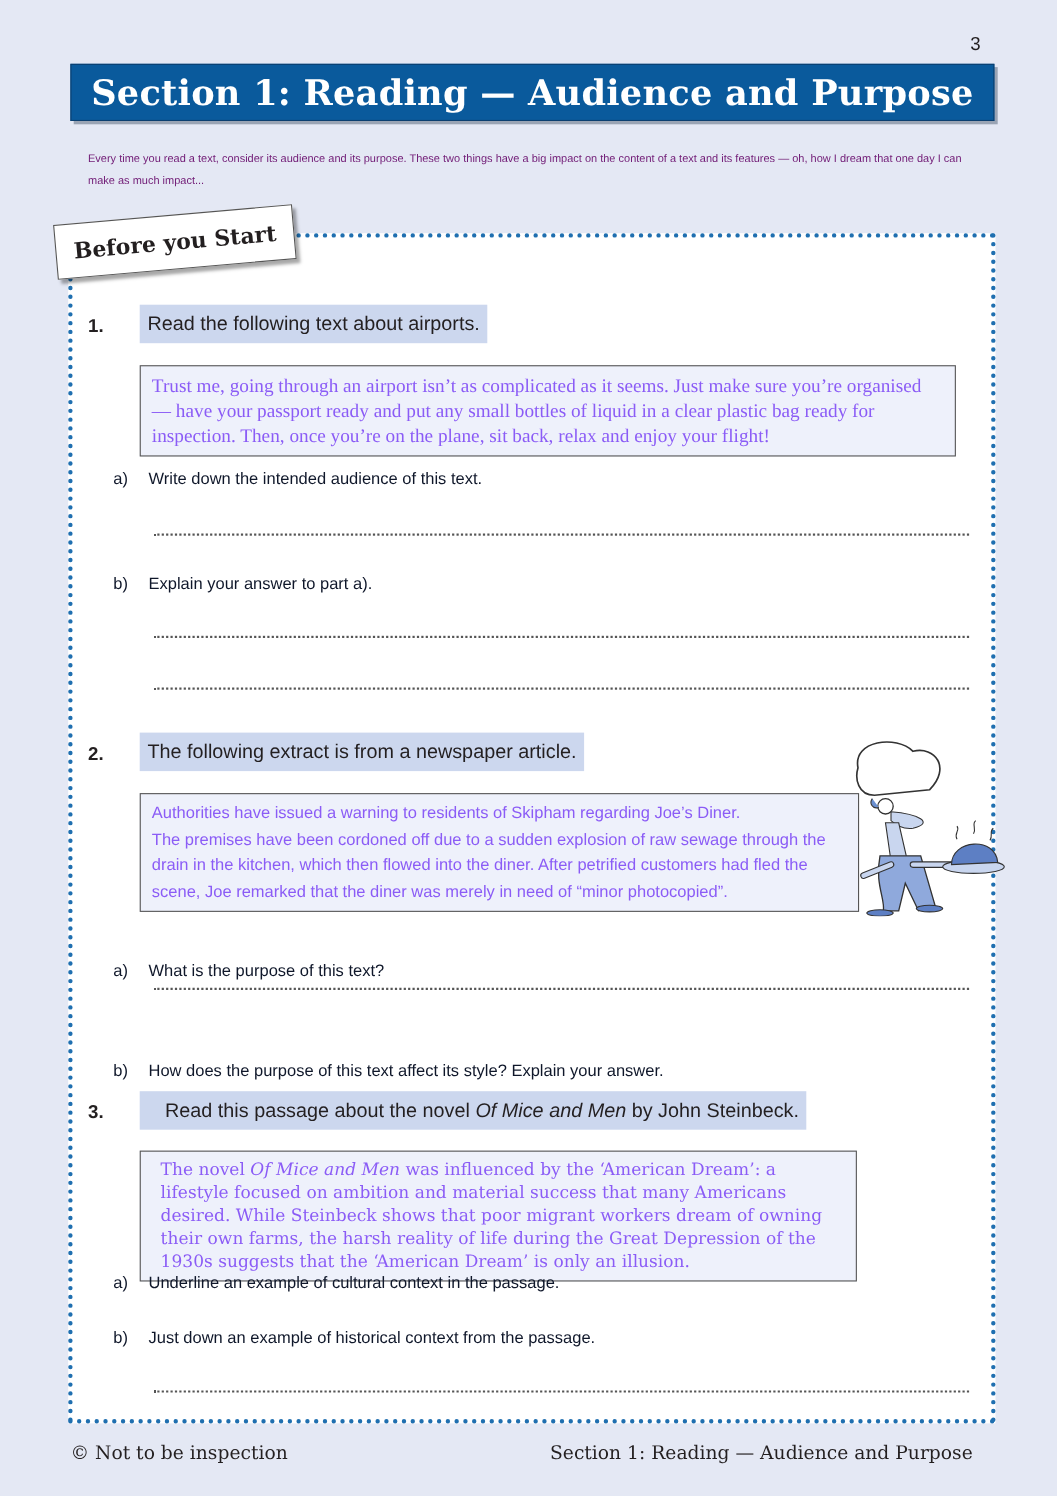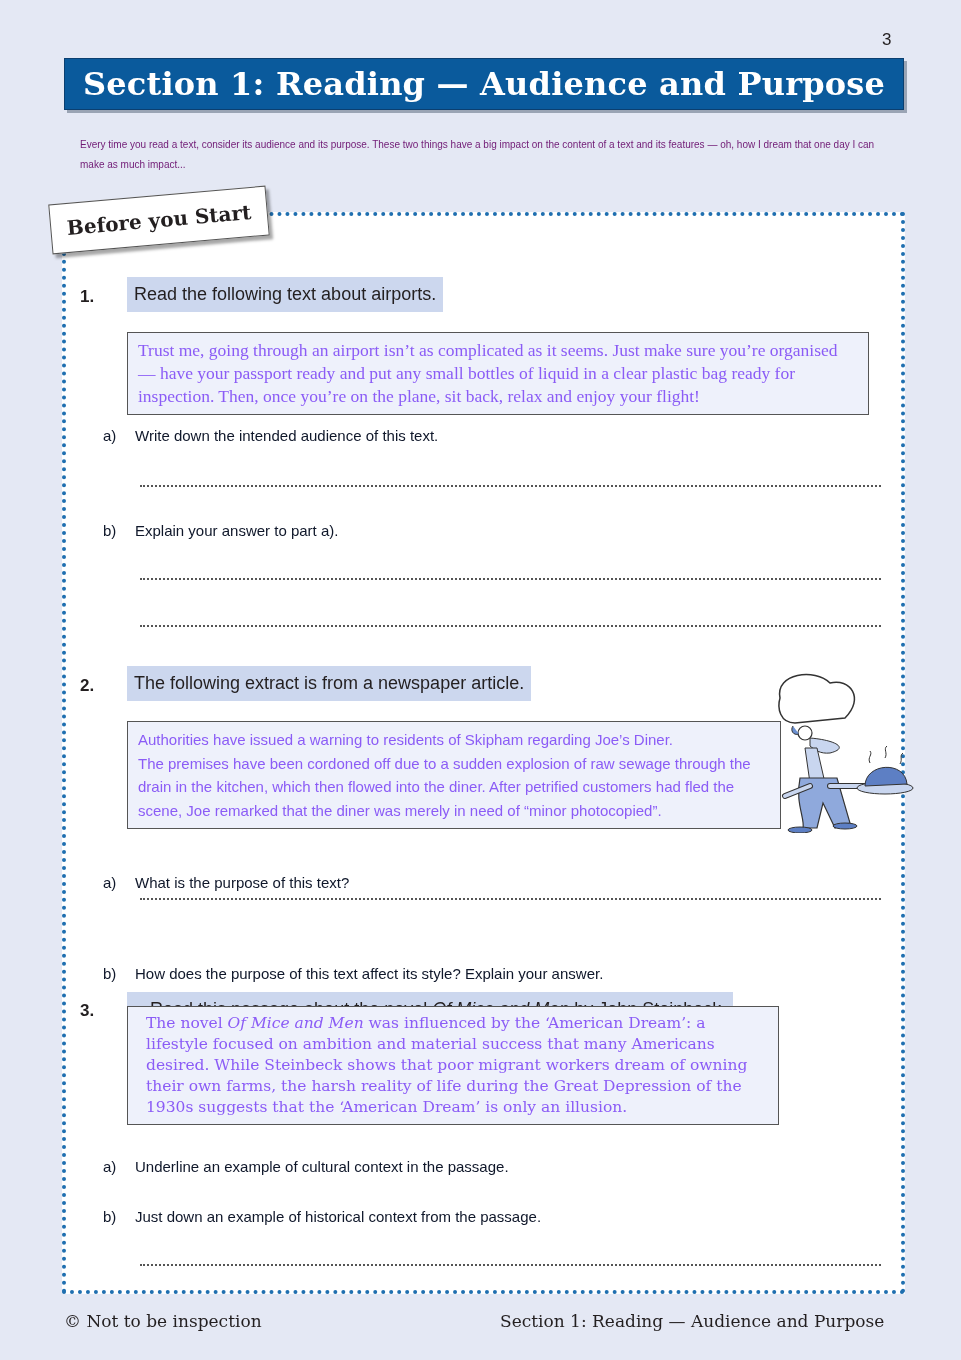--- a/index.html
+++ b/index.html
@@ -149,21 +149,21 @@
   <div class="sub" style="left:103px; top:937px;margin-top:28px;">
     <span class="lbl">b)</span><span>How does the purpose of this text affect its style?  Explain your answer.</span>
   </div>
 </div>
 
 <div>
   <div class="qnum" style="left:80px; top:1001px;">3.</div>
   <div class="qprompt" style="left:127px; top:992px;padding-left:23px;">
     <span>Read this passage about the novel </span><i>Of Mice and Men</i><span> by John Steinbeck.</span>
   </div>
-  <div class="extract slab" style="left:127px; top:1006px; width:652px;padding-left:18px;">
+  <div class="extract slab" style="left:127px; top:1046px; width:652px;padding-left:18px;">
     <span>The novel </span><i>Of Mice and Men</i><span> was influenced by the ‘American Dream’: a lifestyle focused on ambition and material success that many Americans desired.  While Steinbeck shows that poor migrant workers dream of owning their own farms, the harsh reality of life during the Great Depression of the 1930s suggests that the ‘American Dream’ is only an illusion.</span>
   </div>
   <div class="sub" style="left:103px; top:1158px;">
     <span class="lbl">a)</span><span>Underline an example of cultural context in the passage.</span>
   </div>
   <div class="sub" style="left:103px; top:1208px;">
     <span class="lbl">b)</span><span>Just down an example of historical context from the passage.</span>
   </div>
   <div class="answer-line" style="top:1264px;"></div>
 </div>

